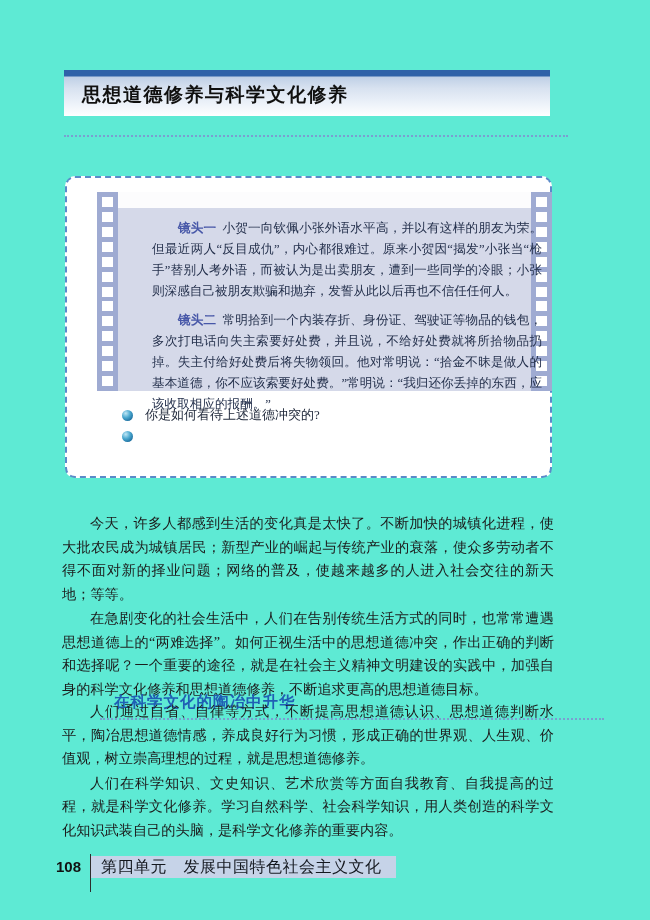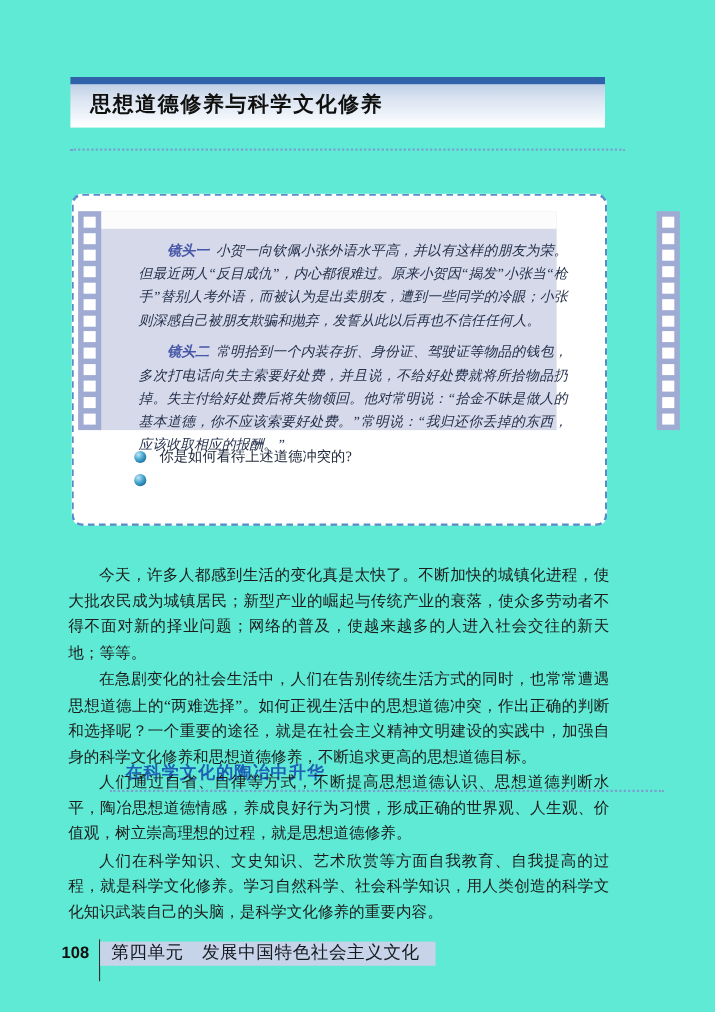--- a/index.html
+++ b/index.html
@@ -86,25 +86,24 @@
     height: 302px;
     border: 2px dashed #5b8ac9;
     border-radius: 10px;
     box-sizing: border-box;
     background: #ffffff;
   }
 
   
   .film {
     position: absolute;
-    left: 4px;
+    left: 30px;
     top: 14px;
-    width: 547px;
+    width: 455px;
     height: 199px;
-    font-style: italic;
   }
   .film-body {
     position: absolute;
     left: 20px;
     top: 0;
     width: 415px;
     height: 199px;
     background: #d5d9e9;
   }
   .film-top-white {

